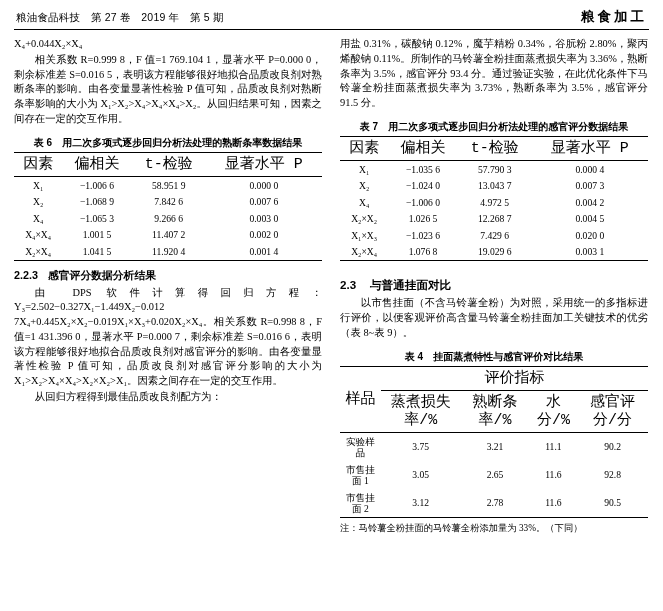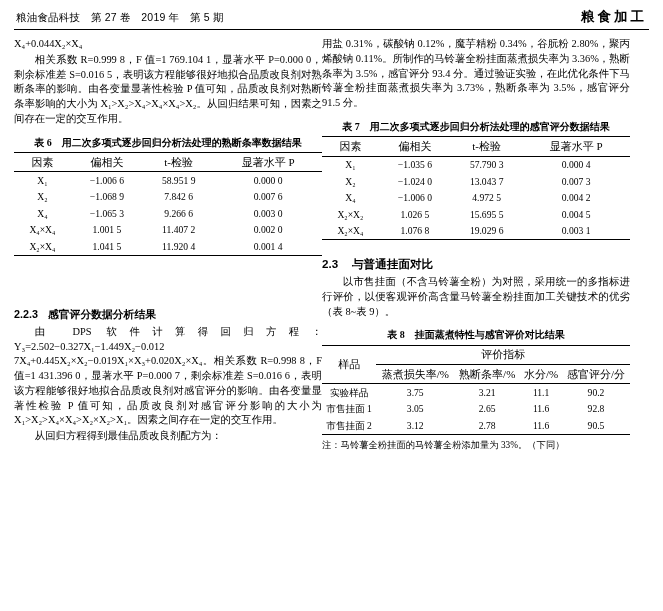--- a/index.html
+++ b/index.html
@@ -37,20 +37,21 @@
     letter-spacing: 0.2px;
   }
   .runhead-right {
     font-family: Liberation Serif, serif;
     font-size: 13.5px;
     font-weight: bold;
     letter-spacing: 3px;
   }
   .cols {
     display: flex;
+    gap: 18px;
     align-items: flex-start;
   }
   .col {
     width: 308px;
   }
   p {
     margin: 0 0 1px 0;
     font-size: 10.4px;
     line-height: 1.42;
     text-align: justify;
@@ -67,37 +68,36 @@
   .sec-h {
     font-family: "Liberation Sans", sans-serif;
     font-size: 10.8px;
     font-weight: bold;
     margin: 7px 0 4px 0;
     line-height: 1.3;
   }
   .sec-h .num {
     display: inline-block;
     min-width: 34px;
-    margin-top: 44px;
   }
   .sec-h2 {
     font-family: "Liberation Sans", sans-serif;
     font-size: 11.6px;
     font-weight: bold;
     margin: 16px 0 4px 0;
     line-height: 1.3;
   }
   .sec-h2 .num {
     display: inline-block;
     min-width: 30px;
   }
   .tbl-title {
     text-align: center;
     font-size: 10px;
-    font-family: Liberation Serif, serif;
+    font-family: Liberation Sans, sans-serif;
     font-weight: bold;
     margin: 9px 0 3px 0;
     line-height: 1.35;
   }
   table {
     border-collapse: collapse;
     width: 100%;
     font-size: 9.6px;
     font-family: "Liberation Serif", serif;
   }
@@ -106,22 +106,22 @@
     padding: 2.5px 2px;
     line-height: 1.2;
   }
   table.rule {
     border-top: 1.3px solid #000;
     border-bottom: 1.3px solid #000;
   }
   table.rule thead th {
     border-bottom: 0.8px solid #000;
     font-weight: normal;
-    font-family: Liberation Serif, serif;
-    font-size: 11px;
+    font-family: Liberation Mono, monospace;
+    font-size: 15px;
   }
   .ital {
   }
   .note {
     font-size: 9.3px;
     line-height: 1.35;
     margin-top: 4px;
     text-align: justify;
   }
   .t8-sub th {
@@ -231,39 +231,45 @@
           </tr>
           <tr>
             <td class="ital">X₄</td>
             <td>−1.006 0</td>
             <td>4.972 5</td>
             <td>0.004 2</td>
           </tr>
           <tr>
             <td class="ital">X₂×X₂</td>
             <td>1.026 5</td>
-            <td>15.695 5</td>
+            <td>12.268 7</td>
             <td>0.004 5</td>
+          </tr>
+          <tr>
+            <td class="ital">X₁×X₃</td>
+            <td>−1.023 6</td>
+            <td>7.429 6</td>
+            <td>0.020 0</td>
           </tr>
           <tr>
             <td class="ital">X₂×X₄</td>
             <td>1.076 8</td>
             <td>19.029 6</td>
             <td>0.003 1</td>
           </tr>
         </tbody>
       </table>
 
       <div class="sec-h2">
         <span class="num">2.3</span><span>与普通挂面对比</span>
       </div>
 
       <p class="indent">以市售挂面（不含马铃薯全粉）为对照，采用统一的多指标进行评价，以便客观评价高含量马铃薯全粉挂面加工关键技术的优劣（表 8~表 9）。</p>
 
-      <div class="tbl-title">表 8　挂面蒸煮特性与感官评价对比结果</div>
+      <div class="tbl-title">表 4　挂面蒸煮特性与感官评价对比结果</div>
       <table class="rule t8">
         <thead>
           <tr>
             <th rowspan="2" style="border-bottom:0.8px solid #000;">样品</th>
             <th colspan="4" style="border-bottom:0.8px solid #000;">评价指标</th>
           </tr>
           <tr class="t8-sub">
             <th>蒸煮损失率/%</th>
             <th>熟断条率/%</th>
             <th>水分/%</th>

